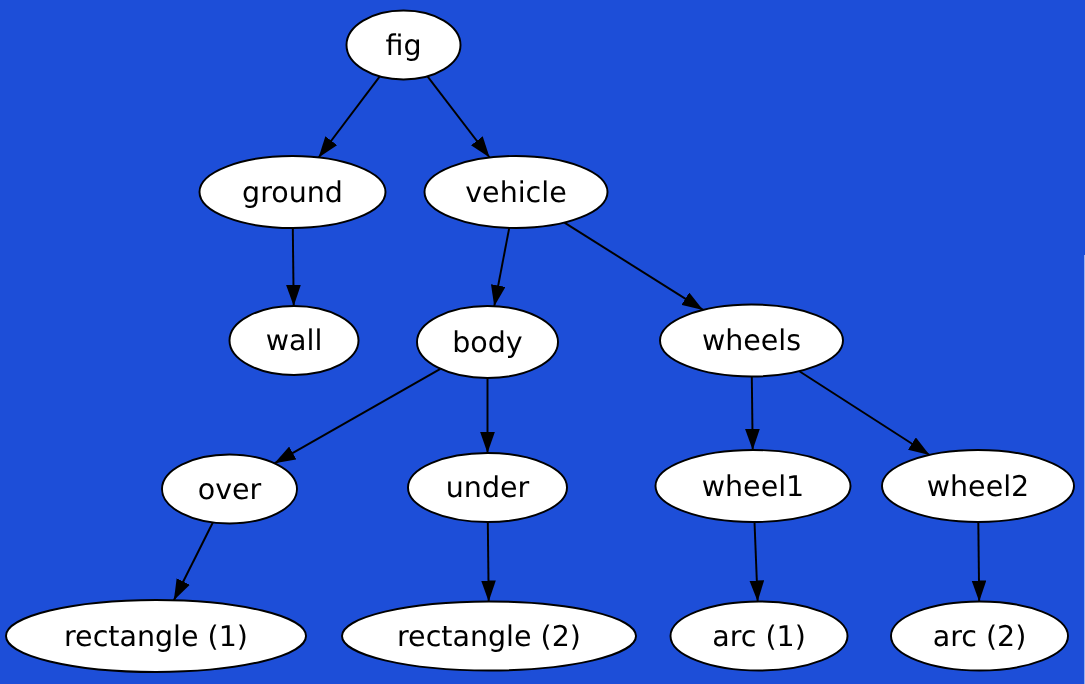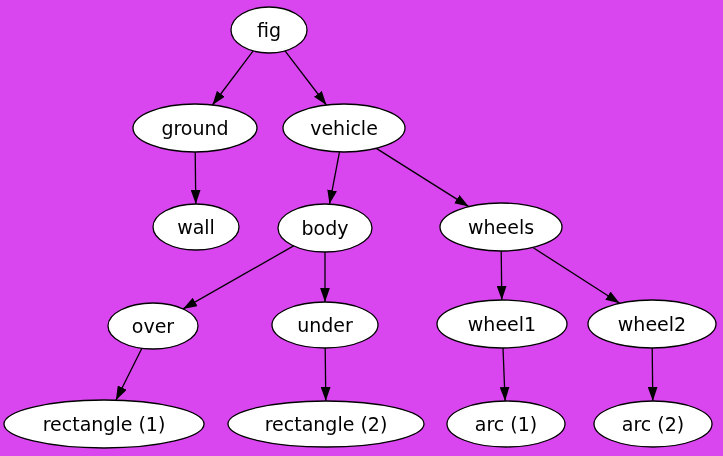--- a/index.html
+++ b/index.html
@@ -5,21 +5,21 @@
   html, body {
     margin: 0;
     padding: 0;
     background: #ffffff;
   }
   .canvas {
     width: 723px;
     height: 456px;
     position: relative;
     overflow: hidden;
-    background: #d946ef;
+    background: #1d4ed8;
   }
   svg {
     display: block;
   }
   svg text {
     font-family: "DejaVu Sans", "Liberation Sans", sans-serif;
   }
 </style>
 </head>
 <body>

